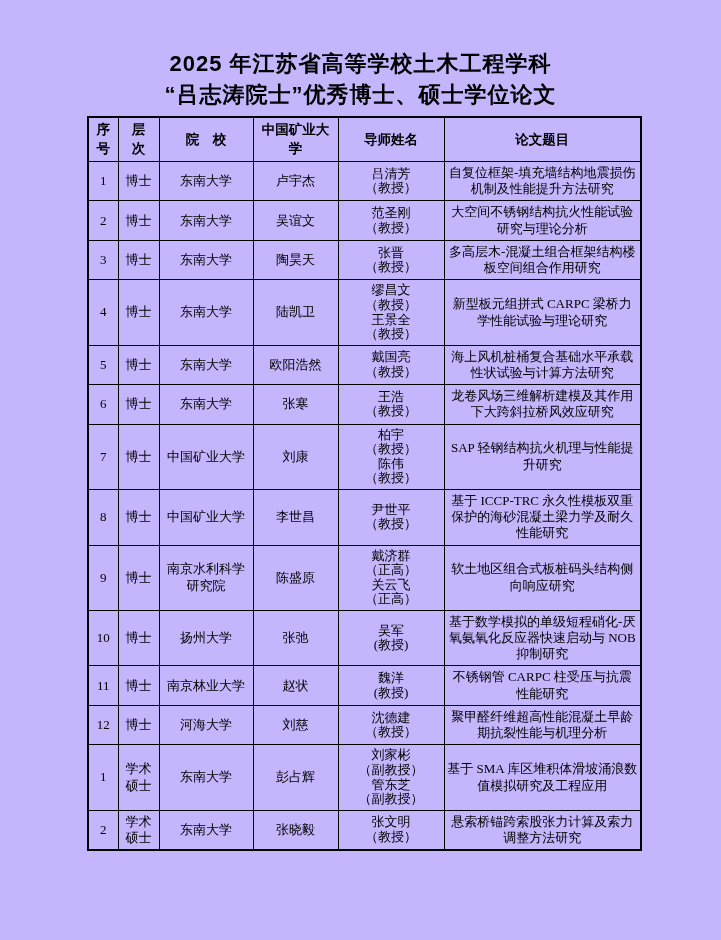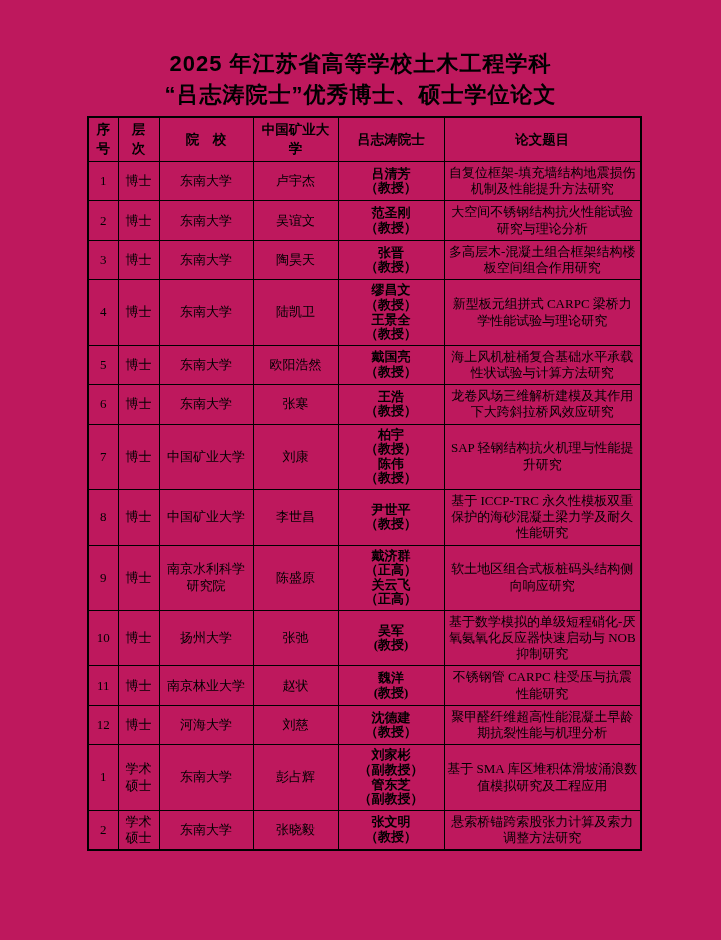--- a/index.html
+++ b/index.html
@@ -6,21 +6,21 @@
     margin: 0;
     padding: 0;
     background: #ffffff;
     font-family: "Liberation Serif", serif;
     color: #000000;
   }
   .page {
     position: relative;
     width: 721px;
     height: 940px;
-    background: #be185d;
+    background: #c4b5fd;
     overflow: hidden;
   }
   .doc-title {
     padding-top: 48px;
     text-align: center;
     font-family: "Liberation Sans", sans-serif;
     font-weight: bold;
     font-size: 22px;
     line-height: 1.42;
     letter-spacing: 1px;
@@ -43,21 +43,21 @@
     white-space: pre-line;
     overflow-wrap: break-word;
   }
   .thesis-table th {
     font-family: "Liberation Sans", sans-serif;
     font-weight: bold;
     font-size: 13.5px;
     line-height: 1.35;
   }
   
-  .thesis-table td.advisor-cell { line-height: 1.12; font-weight: bold; }
+  .thesis-table td.advisor-cell { line-height: 1.12; }
   col.c-no     { width: 30px; }
   col.c-level  { width: 41px; }
   col.c-school { width: 94px; }
   col.c-student{ width: 85px; }
   col.c-advisor{ width: 106px; }
   col.c-title  { width: 197px; }
 </style>
 </head>
 <body>
 
@@ -78,21 +78,21 @@
         <col class="c-title">
     </colgroup>
     <thead>
       <tr>
         <th>序
 号</th>
         <th>层
 次</th>
         <th>院　校</th>
         <th>中国矿业大学</th>
-        <th>吕志涛院士</th>
+        <th>导师姓名</th>
         <th>论文题目</th>
       </tr>
     </thead>
     <tbody>
         <tr>
           <td>1</td>
           <td>博士</td>
           <td>东南大学</td>
           <td>卢宇杰</td>
           <td class="advisor-cell">吕清芳

